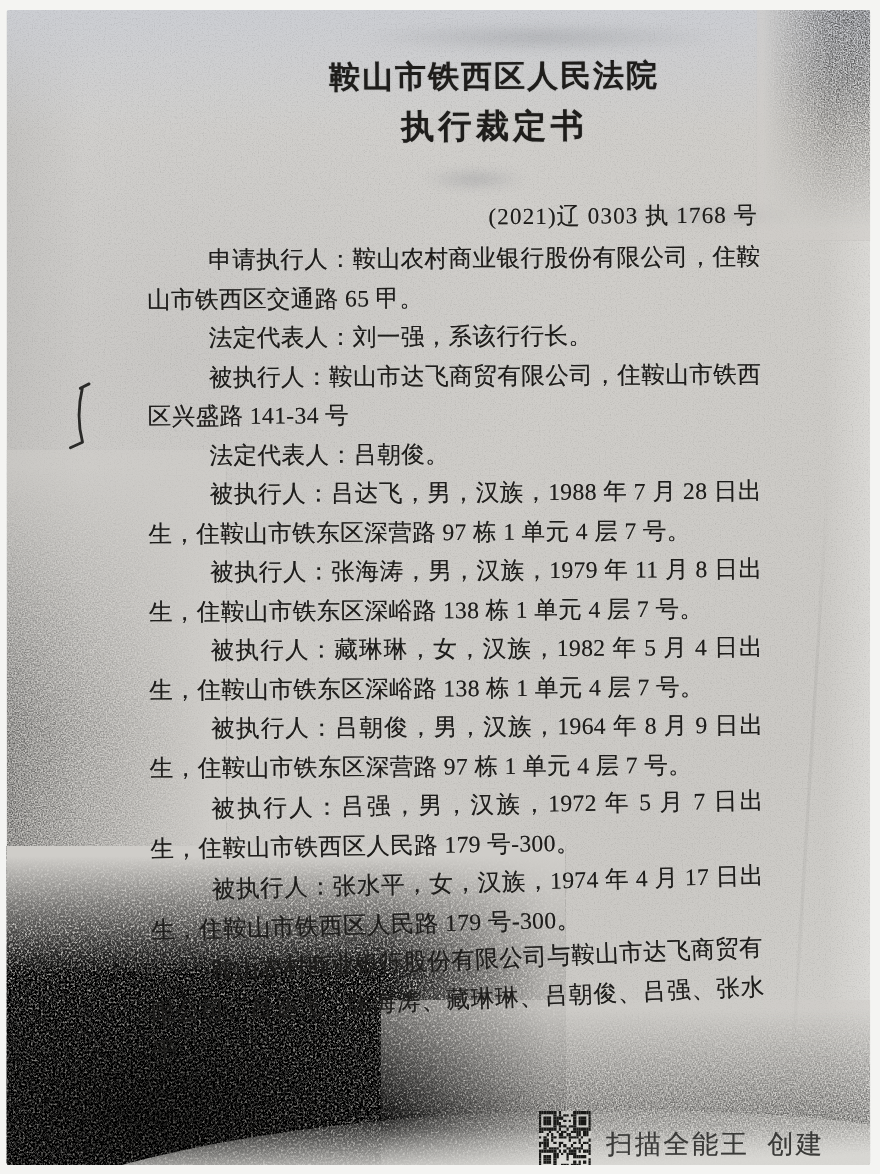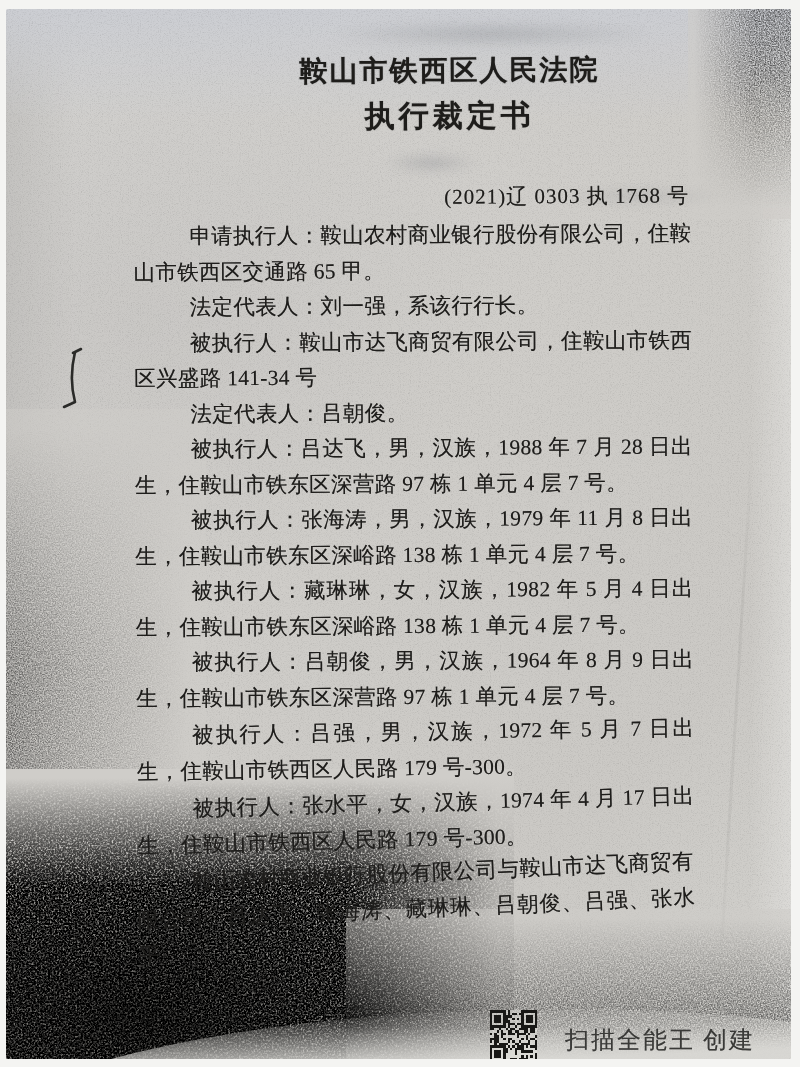--- a/index.html
+++ b/index.html
@@ -90,22 +90,22 @@
 
   
   .wm-row{position:absolute;left:484px;top:1001px;z-index:6;display:flex;align-items:center;}
   .qr{
     display:grid;grid-template-columns:repeat(21,1fr);grid-template-rows:repeat(21,1fr);
     width:47px;height:53px;background:rgba(226,225,221,.55);
   }
   .qm{background:transparent;}
   .qm.b{background:#181816;}
   .wm-label{
-    margin-left:28px;margin-top:6px;font-size:24px;letter-spacing:2px;color:var(--wm-ink);
-    font-family:Liberation Serif, serif;
+    margin-left:14px;margin-top:6px;font-size:24px;letter-spacing:2px;color:var(--wm-ink);
+    font-family:Liberation Mono, monospace;
     text-shadow:0 0 .5px rgba(40,40,40,.4);
   }
 </style>
 </head>
 <body style="--paper: #cfcdc9; --ink: #1e1d1b; --wm-ink: #3a3a38;">
 
 <div class="photo">
 
   <div class="noise n-full">
     <svg xmlns="http://www.w3.org/2000/svg">

